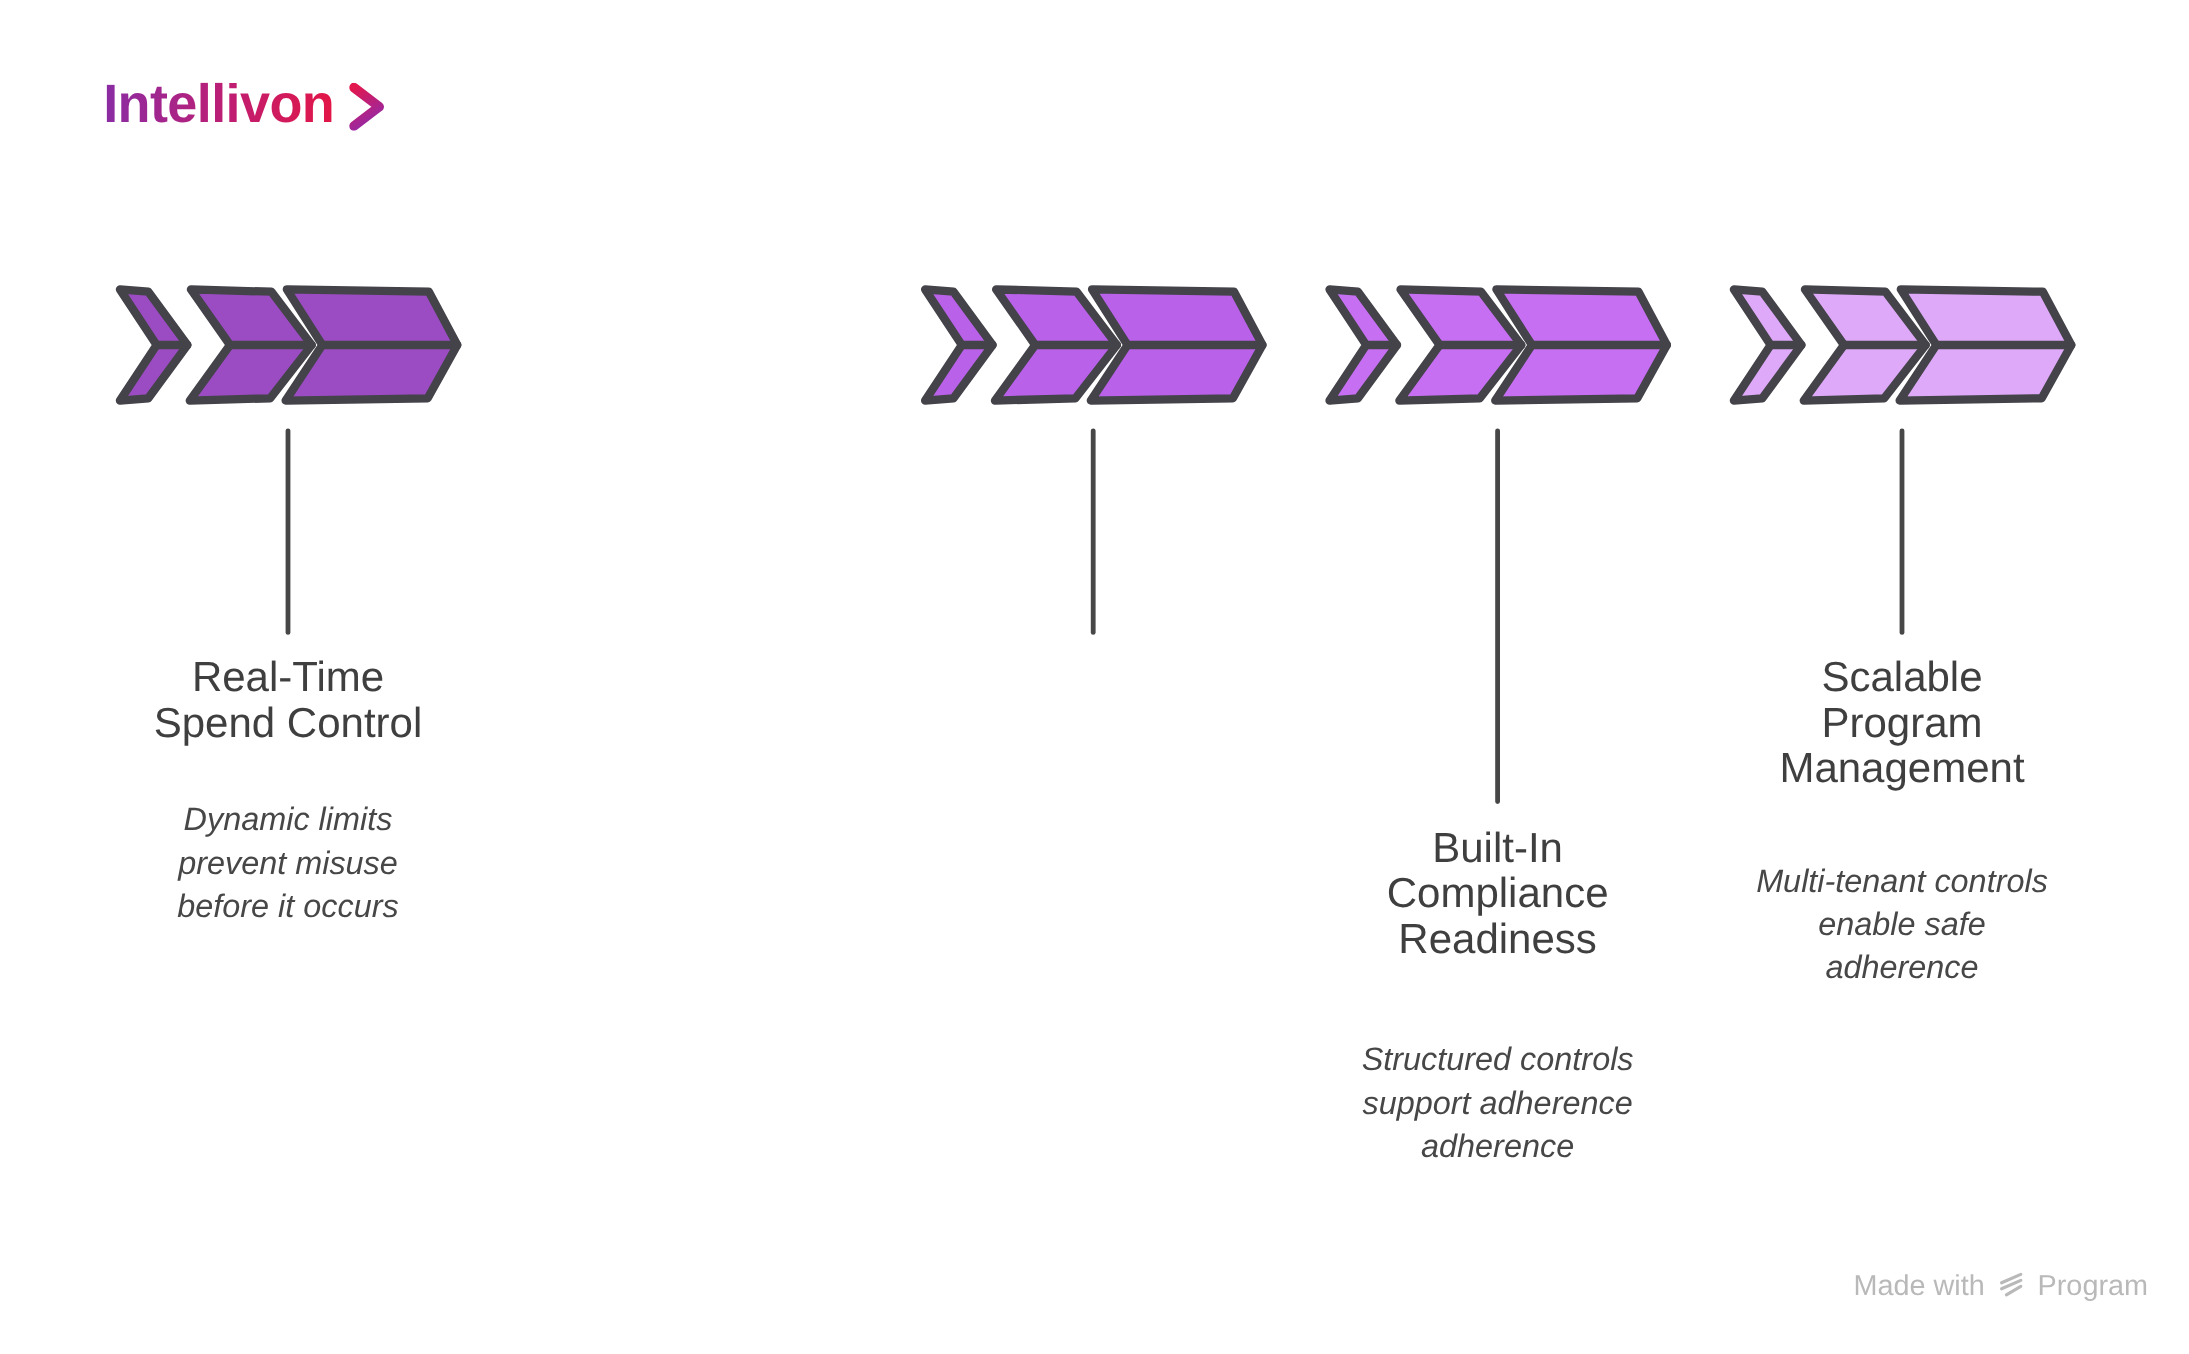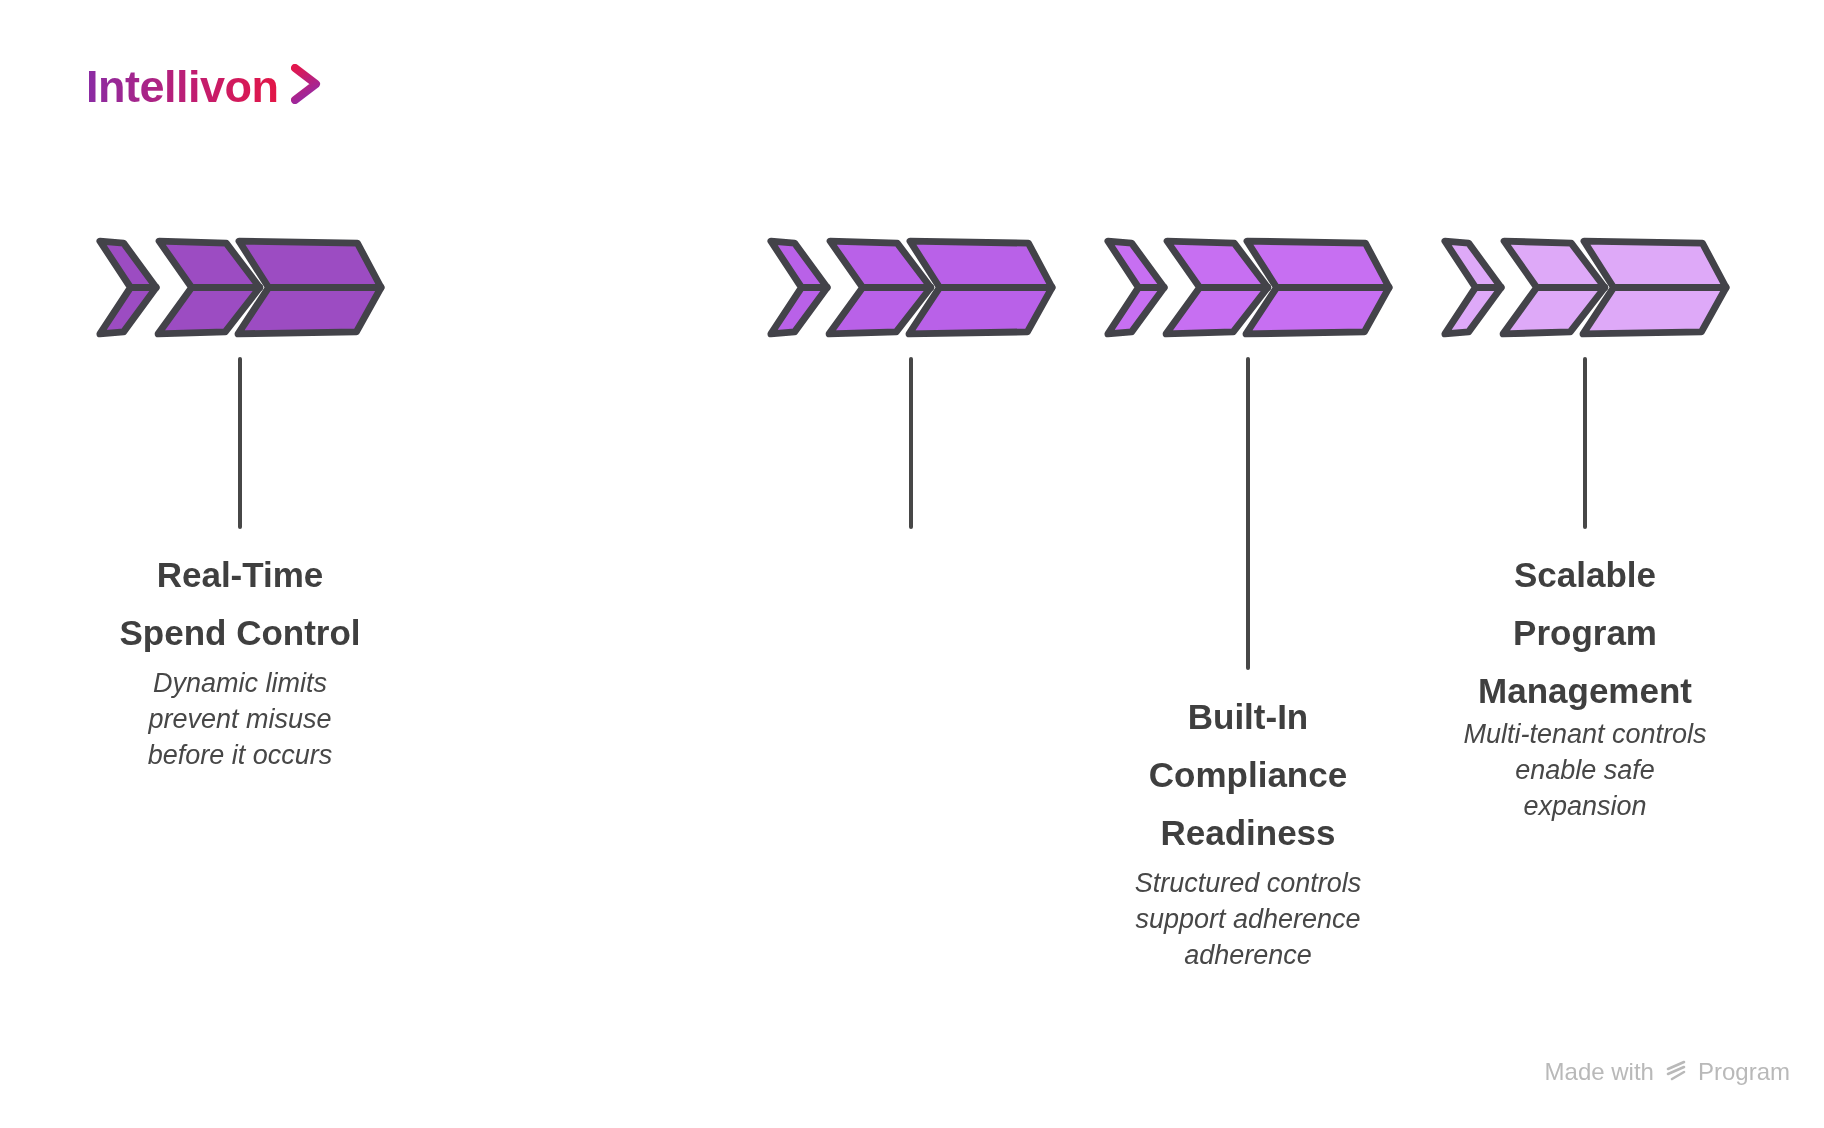--- a/index.html
+++ b/index.html
@@ -1,42 +1,42 @@
 <!DOCTYPE html>
 <html><head>
 <meta charset="utf-8">
 <style>
   html,body{margin:0;padding:0;background:#ffffff;}
   .canvas{
     position:relative;width:1824px;height:1128px;background:#ffffff;
     overflow:hidden;font-family:"Liberation Sans",sans-serif;
   }
   
-  .logo{position:absolute;left:86px;top:64px;display:flex;align-items:flex-start;gap:12px;}
+  .logo{position:absolute;left:86px;top:64px;display:flex;align-items:flex-end;gap:12px;}
   .logo-text{
     font-size:45px;font-weight:bold;letter-spacing:-0.5px;line-height:1;
     background:linear-gradient(90deg,#8A2CA4 0%,#C21D6F 58%,#E31646 100%);
     -webkit-background-clip:text;background-clip:text;color:transparent;
   }
   .logo-chevron{width:30px;height:40px;display:block;}
   
   .group{position:absolute;top:237px;width:292px;height:860px;}
   .g1{left:94px}.g2{left:430px}.g3{left:765px}.g4{left:1102px}.g5{left:1439px}
   .chevrons{position:absolute;top:0;left:0;width:292px;height:101px;}
   .chev{stroke:#434349;stroke-width:7;stroke-linejoin:round;}
   .crease{stroke:#434349;stroke-width:7;stroke-linecap:round;fill:none;}
   .connector{
     position:absolute;top:120px;left:50%;transform:translateX(-50%);
     width:4px;height:172px;background:#474747;border-radius:2px;
   }
   .group.low .connector{height:313px;}
   .title{
     position:absolute;top:309px;left:50%;transform:translateX(-50%);
     width:340px;margin:0;text-align:center;white-space:pre-line;
-    font-size:35px;font-weight:bold;line-height:58px;color:#3F3F3F;
+    font-size:35px;font-weight:normal;line-height:38px;color:#3F3F3F;
   }
   .group.low .title{top:451px;}
   .desc{
     position:absolute;left:50%;transform:translateX(-50%);
     width:330px;margin:0;text-align:center;white-space:pre-line;
     font-size:27px;font-weight:normal;line-height:36px;color:#474747;font-style:italic;
   }
   .g1 .desc{top:428px}.g2 .desc{top:628px}.g3 .desc{top:529px}
   .g4 .desc{top:628px}.g5 .desc{top:479px}
   
@@ -121,21 +121,21 @@
       <path class="crease" d="M 99,51 L 168,51"></path>
       <path class="chev" d="M 147,4 L 267,6 L 291,51 L 266,96 L 146,98 L 177,51 Z" fill="#DEA9F8"></path>
       <path class="crease" d="M 177,51 L 291,51"></path>
     </svg>
     <div class="connector"></div>
     <h3 class="title">Scalable
 Program
 Management</h3>
     <p class="desc">Multi-tenant controls
 enable safe
-expansion</p>
+adherence</p>
   </div>
 
   <div class="credit">
     <span>Made with</span>
     <svg class="napkin-icon" viewBox="0 0 26 26">
       <line x1="5" y1="11" x2="21" y2="4"></line>
       <line x1="5" y1="16" x2="21" y2="9"></line>
       <line x1="9" y1="21" x2="21" y2="14"></line>
     </svg>
     <span>Program</span>

